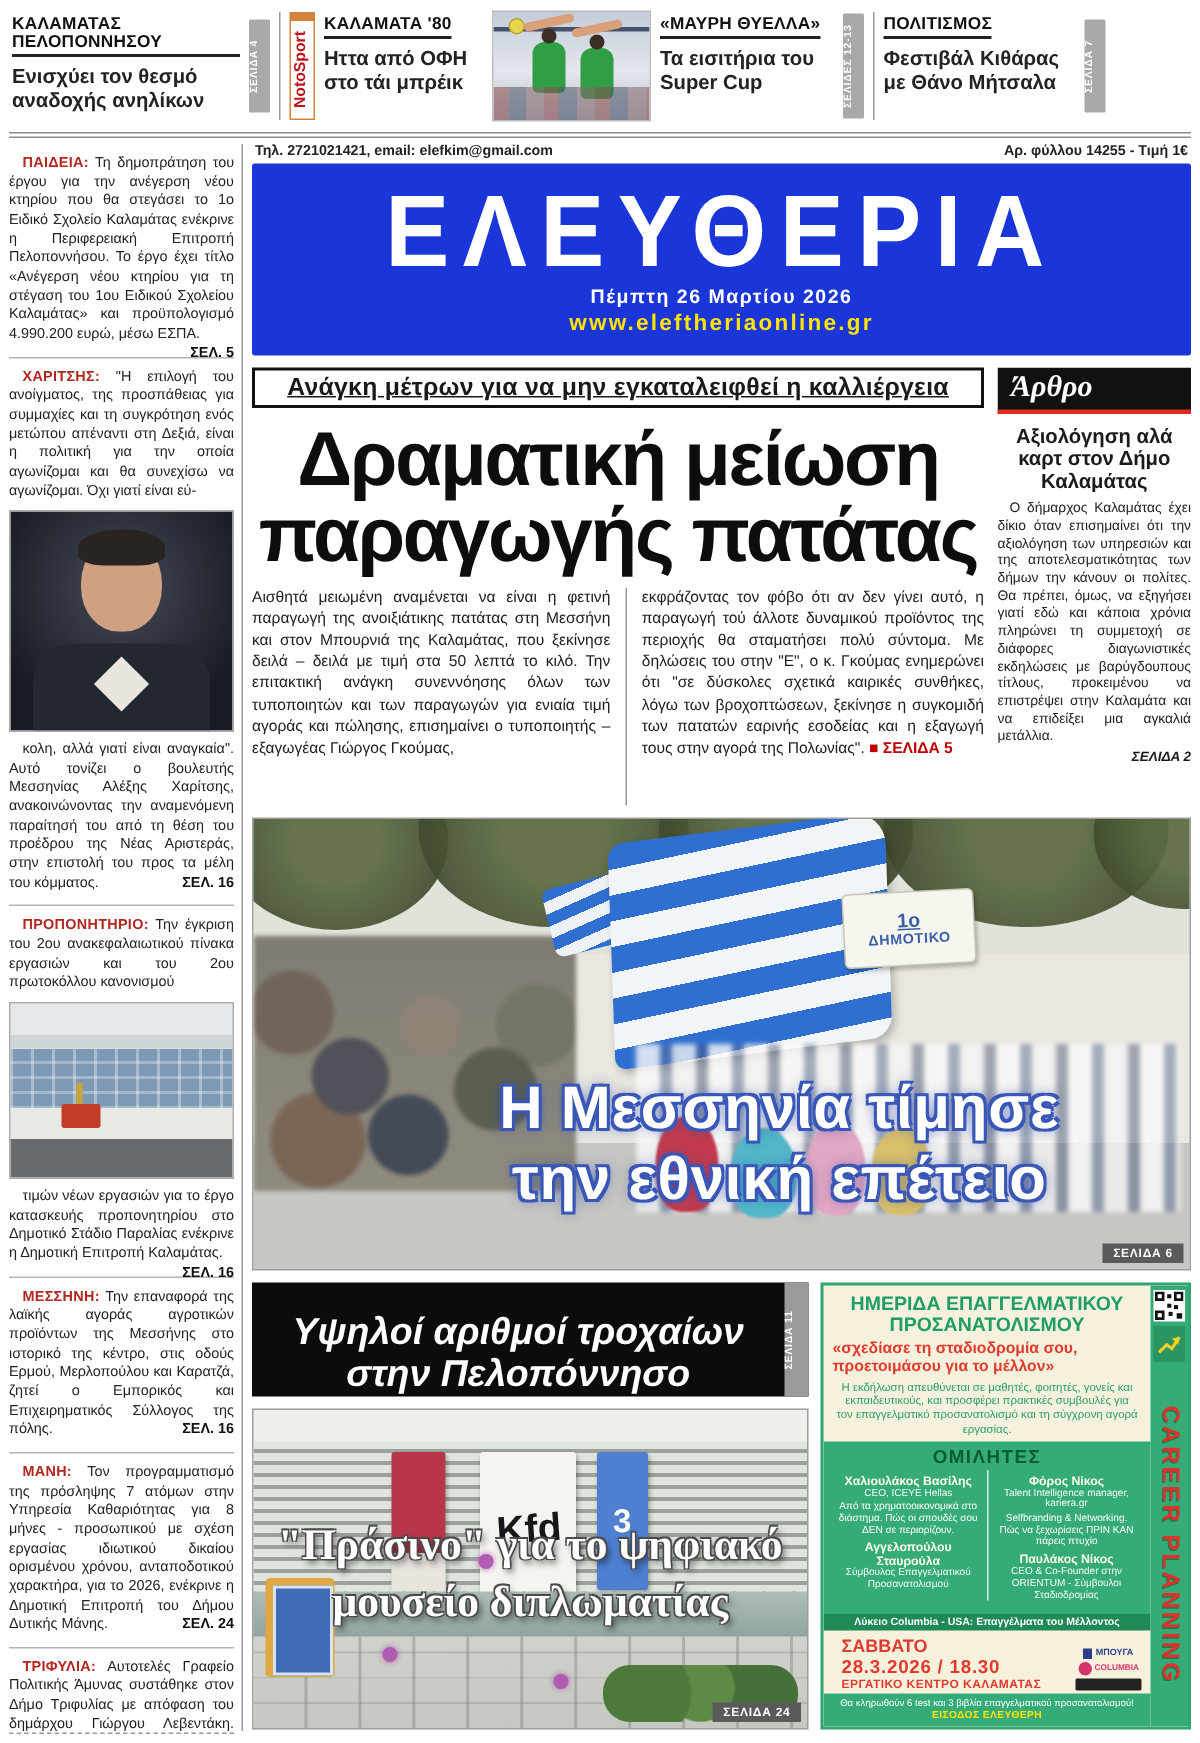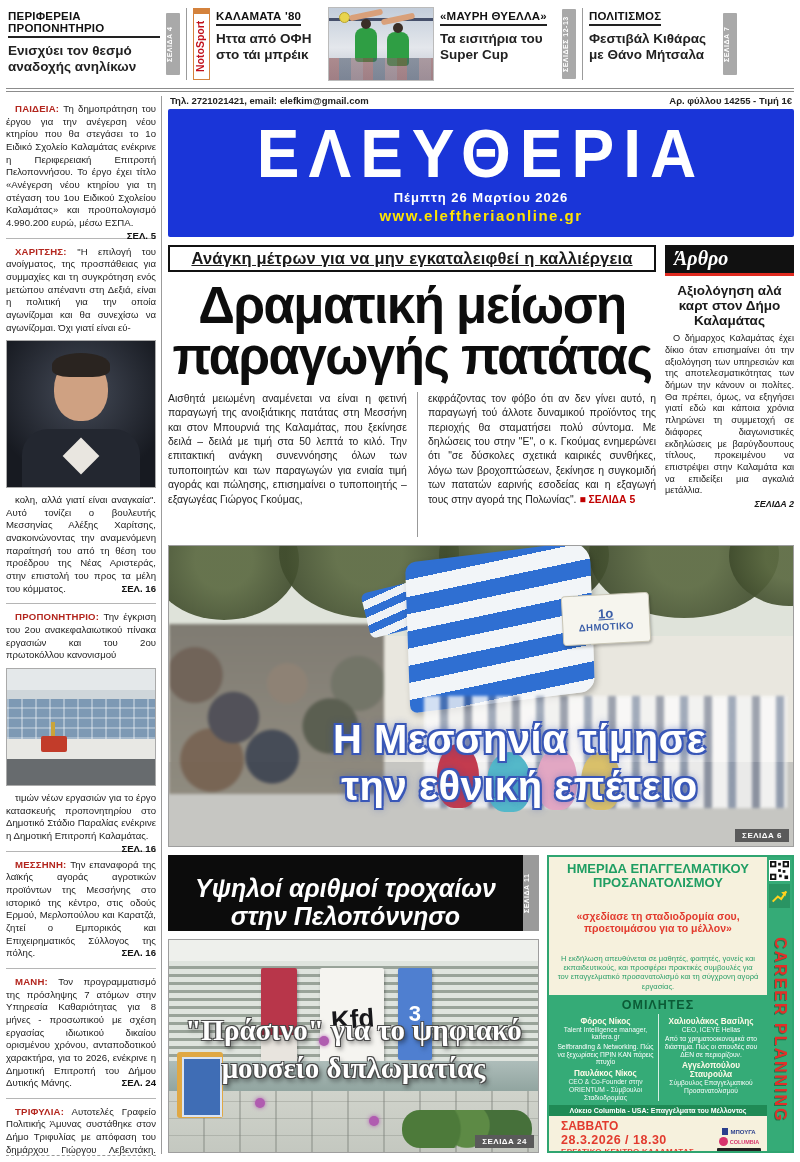--- a/index.html
+++ b/index.html
@@ -168,21 +168,21 @@
   .m-overlay{position:absolute;left:10px;right:10px;top:72px;text-align:center;color:#fff;
       font-size:29px;font-weight:bold;line-height:1.3;white-space:pre-line;
       font-family:"Liberation Serif",serif;
       text-shadow:1px 1px 0 #4a4a4a,-1px -1px 0 #4a4a4a,1px -1px 0 #4a4a4a,-1px 1px 0 #4a4a4a,2px 3px 5px rgba(0,0,0,.6)}
 
   
   .ad{width:247px;height:298px;border:2px solid #2fa571;background:#f6f1dd;display:flex;overflow:hidden}
   .ad-main{flex:1;display:flex;flex-direction:column}
   .ad-title{color:#1f9e63;font-weight:900;font-size:13px;text-align:center;line-height:1.08;
             margin:5px 4px 2px 4px;white-space:pre-line}
-  .ad-sub{color:#e23b2e;font-weight:bold;font-size:10.5px;text-align:center;line-height:1.15;margin:18px 6px}
+  .ad-sub{color:#e23b2e;font-weight:bold;font-size:10.5px;line-height:1.15;margin:1px 6px}
   .ad-body{color:#2a9e68;font-size:7.6px;text-align:center;line-height:1.2;margin:2px 8px 4px 8px}
   .ad-speakers{background:#35ab77;color:#fff;padding:3px 4px 4px 4px;flex:1}
   .sp-h{text-align:center;color:#0b5b36;font-weight:900;font-size:12.5px;letter-spacing:1px}
   .sp-grid{display:flex;margin-top:2px}
   .sp-col{width:50%;padding:0 4px;text-align:center}
   .sp-col + .sp-col{border-left:1px solid rgba(255,255,255,.8)}
   .sp-name{font-weight:bold;font-size:8.2px;color:#fffbe8;margin-top:3px}
   .sp-role{font-size:6.7px;line-height:1.15;opacity:.95}
   .sp-topic{font-size:6.7px;line-height:1.15;margin-top:2px}
   .ad-col{background:#1f8a55;color:#fff;font-size:7px;font-weight:bold;text-align:center;padding:2px 2px}
@@ -206,21 +206,21 @@
            font-size:16px;letter-spacing:2px;text-align:center;
            text-shadow:1px 1px 0 rgba(0,60,30,.45)}
 </style>
 </head>
 <body>
 
 <div class="page">
 
   <header class="topbar">
     <div class="t-text" style="width:152px">
-      <span class="t-sec">ΠΕΡΙΦΕΡΕΙΑ ΠΡΟΠΟΝΗΤΗΡΙΟ</span>
+      <span class="t-sec">ΚΑΛΑΜΑΤΑΣ ΠΕΛΟΠΟΝΝΗΣΟΥ</span>
       <span class="t-title">Ενισχύει τον θεσμό αναδοχής ανηλίκων</span>
     </div>
     <div class="vbadge">ΣΕΛΙΔΑ 4</div>
     <div class="vline"></div>
     <div class="nslogo">NotoSport</div>
     <div class="t-text" style="width:106px">
       <span class="t-sec">ΚΑΛΑΜΑΤΑ '80</span>
       <span class="t-title">Ηττα από ΟΦΗ στο τάι μπρέικ</span>
     </div>
     <div class="vb-photo">
@@ -363,32 +363,32 @@
       <aside class="ad">
         <div class="ad-main">
           <div class="ad-title">ΗΜΕΡΙΔΑ ΕΠΑΓΓΕΛΜΑΤΙΚΟΥ
 ΠΡΟΣΑΝΑΤΟΛΙΣΜΟΥ</div>
           <div class="ad-sub">«σχεδίασε τη σταδιοδρομία σου, προετοιμάσου για το μέλλον»</div>
           <div class="ad-body">Η εκδήλωση απευθύνεται σε μαθητές, φοιτητές, γονείς και εκπαιδευτικούς, και προσφέρει πρακτικές συμβουλές για τον επαγγελματικό προσανατολισμό και τη σύγχρονη αγορά εργασίας.</div>
           <div class="ad-speakers">
             <div class="sp-h">ΟΜΙΛΗΤΕΣ</div>
             <div class="sp-grid">
               <div class="sp-col">
+                <div class="sp-name">Χαλιουλάκος Βασίλης</div>
+                <div class="sp-role">CEO, ICEYE Hellas</div>
+                <div class="sp-topic">Από τα χρηματοοικονομικά στο διάστημα. Πώς οι σπουδές σου ΔΕΝ σε περιορίζουν.</div>
+                <div class="sp-name">Αγγελοπούλου Σταυρούλα</div>
+                <div class="sp-role">Σύμβουλος Επαγγελματικού Προσανατολισμού</div>
+              </div>
+              <div class="sp-col">
                 <div class="sp-name">Φόρος Νίκος</div>
                 <div class="sp-role">Talent Intelligence manager, kariera.gr</div>
                 <div class="sp-topic">Selfbranding &amp; Networking. Πώς να ξεχωρίσεις ΠΡΙΝ ΚΑΝ πάρεις πτυχίο</div>
                 <div class="sp-name">Παυλάκος Νίκος</div>
                 <div class="sp-role">CEO &amp; Co-Founder στην ORIENTUM - Σύμβουλοι Σταδιοδρομίας</div>
-              </div>
-              <div class="sp-col">
-                <div class="sp-name">Χαλιουλάκος Βασίλης</div>
-                <div class="sp-role">CEO, ICEYE Hellas</div>
-                <div class="sp-topic">Από τα χρηματοοικονομικά στο διάστημα. Πώς οι σπουδές σου ΔΕΝ σε περιορίζουν.</div>
-                <div class="sp-name">Αγγελοπούλου Σταυρούλα</div>
-                <div class="sp-role">Σύμβουλος Επαγγελματικού Προσανατολισμού</div>
               </div>
             </div>
           </div>
           <div class="ad-col">Λύκειο Columbia - USA: Επαγγέλματα του Μέλλοντος</div>
           <div class="ad-when">
             <div class="aw-l">
               <div class="aw-day">ΣΑΒΒΑΤΟ</div>
               <div class="aw-dt">28.3.2026 / 18.30</div>
               <div class="aw-venue">ΕΡΓΑΤΙΚΟ ΚΕΝΤΡΟ ΚΑΛΑΜΑΤΑΣ</div>
             </div>

